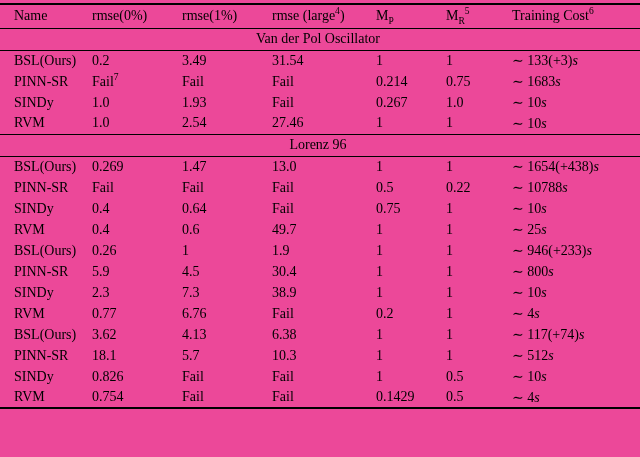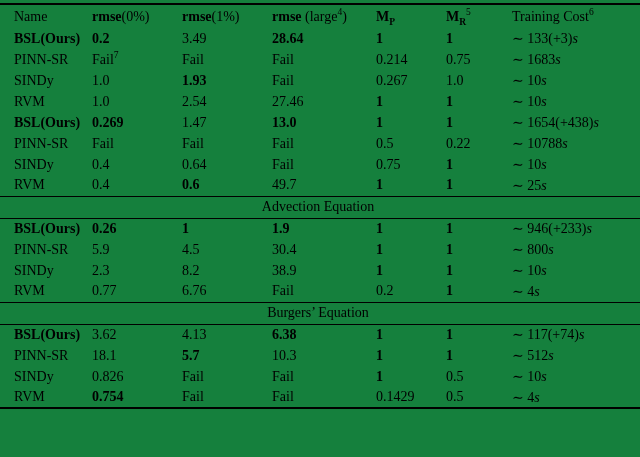--- a/index.html
+++ b/index.html
@@ -5,21 +5,21 @@
   * { box-sizing: border-box; }
   html, body { margin: 0; padding: 0; }
   body {
     background: #ffffff;
     color: #000000;
     font-family: "Liberation Serif", "DejaVu Serif", serif;
   }
   .page {
     width: 640px;
     height: 457px;
-    background: #15803d;
+    background: #ec4899;
     overflow: hidden;
     padding-top: 3px;
   }
   table.results {
     width: 640px;
     border-collapse: collapse;
     font-size: 14px;
     table-layout: fixed;
     border-top: 2px solid #000;
     border-bottom: 2px solid #000;
@@ -30,21 +30,21 @@
     padding: 0 4px 0 0;
     height: 21px;
     vertical-align: middle;
     white-space: nowrap;
     overflow: hidden;
   }
   th:first-child, td:first-child { padding-left: 14px; }
   tr.header-row th { height: 24px; }
   tr.section-row { border-top: 1.6px solid #000; border-bottom: 1px solid #000; }
   tr.section-row td { text-align: center; height: 22px; padding-left: 0; }
-  .b { font-weight: bold; }
+  .b { font-weight: normal; }
   .i { font-style: italic; }
   sup, sub { font-size: 68%; line-height: 0; }
 </style>
 </head>
 <body>
 
 <div class="page">
   <table class="results">
     <colgroup>
       <col style="width:92px">
@@ -60,25 +60,28 @@
           <th><span>Name</span></th>
           <th><span class="b">rmse</span><span>(0%)</span></th>
           <th><span class="b">rmse</span><span>(1%)</span></th>
           <th><span class="b">rmse</span><span> (large</span><sup>4</sup><span>)</span></th>
           <th><span class="b">M</span><sub class="b">P</sub></th>
           <th><span class="b">M</span><sub class="b">R</sub><sup>5</sup></th>
           <th><span>Training Cost</span><sup>6</sup></th>
         </tr>
     </thead>
     <tbody>
+        <tr class="section-row">
+          <td colspan="7">Van der Pol Oscillator</td>
+        </tr>
         <tr class="data-row">
           <td><span class="b">BSL(Ours)</span></td>
           <td><span class="b">0.2</span></td>
           <td><span>3.49</span></td>
-          <td><span class="b">28.64</span></td>
+          <td><span class="b">31.54</span></td>
           <td><span class="b">1</span></td>
           <td><span class="b">1</span></td>
           <td><span>∼ 133(+3)</span><span class="i">s</span></td>
         </tr>
         <tr class="data-row">
           <td><span>PINN-SR</span></td>
           <td><span>Fail</span><sup>7</sup></td>
           <td><span>Fail</span></td>
           <td><span>Fail</span></td>
           <td><span>0.214</span></td>
@@ -96,20 +99,23 @@
         </tr>
         <tr class="data-row">
           <td><span>RVM</span></td>
           <td><span>1.0</span></td>
           <td><span>2.54</span></td>
           <td><span>27.46</span></td>
           <td><span class="b">1</span></td>
           <td><span class="b">1</span></td>
           <td><span>∼ 10</span><span class="i">s</span></td>
         </tr>
+        <tr class="section-row">
+          <td colspan="7">Lorenz 96</td>
+        </tr>
         <tr class="data-row">
           <td><span class="b">BSL(Ours)</span></td>
           <td><span class="b">0.269</span></td>
           <td><span>1.47</span></td>
           <td><span class="b">13.0</span></td>
           <td><span class="b">1</span></td>
           <td><span class="b">1</span></td>
           <td><span>∼ 1654(+438)</span><span class="i">s</span></td>
         </tr>
         <tr class="data-row">
@@ -132,23 +138,20 @@
         </tr>
         <tr class="data-row">
           <td><span>RVM</span></td>
           <td><span>0.4</span></td>
           <td><span class="b">0.6</span></td>
           <td><span>49.7</span></td>
           <td><span class="b">1</span></td>
           <td><span class="b">1</span></td>
           <td><span>∼ 25</span><span class="i">s</span></td>
         </tr>
-        <tr class="section-row">
-          <td colspan="7">Advection Equation</td>
-        </tr>
         <tr class="data-row">
           <td><span class="b">BSL(Ours)</span></td>
           <td><span class="b">0.26</span></td>
           <td><span class="b">1</span></td>
           <td><span class="b">1.9</span></td>
           <td><span class="b">1</span></td>
           <td><span class="b">1</span></td>
           <td><span>∼ 946(+233)</span><span class="i">s</span></td>
         </tr>
         <tr class="data-row">
@@ -156,37 +159,34 @@
           <td><span>5.9</span></td>
           <td><span>4.5</span></td>
           <td><span>30.4</span></td>
           <td><span class="b">1</span></td>
           <td><span class="b">1</span></td>
           <td><span>∼ 800</span><span class="i">s</span></td>
         </tr>
         <tr class="data-row">
           <td><span>SINDy</span></td>
           <td><span>2.3</span></td>
-          <td><span>8.2</span></td>
+          <td><span>7.3</span></td>
           <td><span>38.9</span></td>
           <td><span class="b">1</span></td>
           <td><span class="b">1</span></td>
           <td><span>∼ 10</span><span class="i">s</span></td>
         </tr>
         <tr class="data-row">
           <td><span>RVM</span></td>
           <td><span>0.77</span></td>
           <td><span>6.76</span></td>
           <td><span>Fail</span></td>
           <td><span>0.2</span></td>
           <td><span class="b">1</span></td>
           <td><span>∼ 4</span><span class="i">s</span></td>
-        </tr>
-        <tr class="section-row">
-          <td colspan="7">Burgers’ Equation</td>
         </tr>
         <tr class="data-row">
           <td><span class="b">BSL(Ours)</span></td>
           <td><span>3.62</span></td>
           <td><span>4.13</span></td>
           <td><span class="b">6.38</span></td>
           <td><span class="b">1</span></td>
           <td><span class="b">1</span></td>
           <td><span>∼ 117(+74)</span><span class="i">s</span></td>
         </tr>

